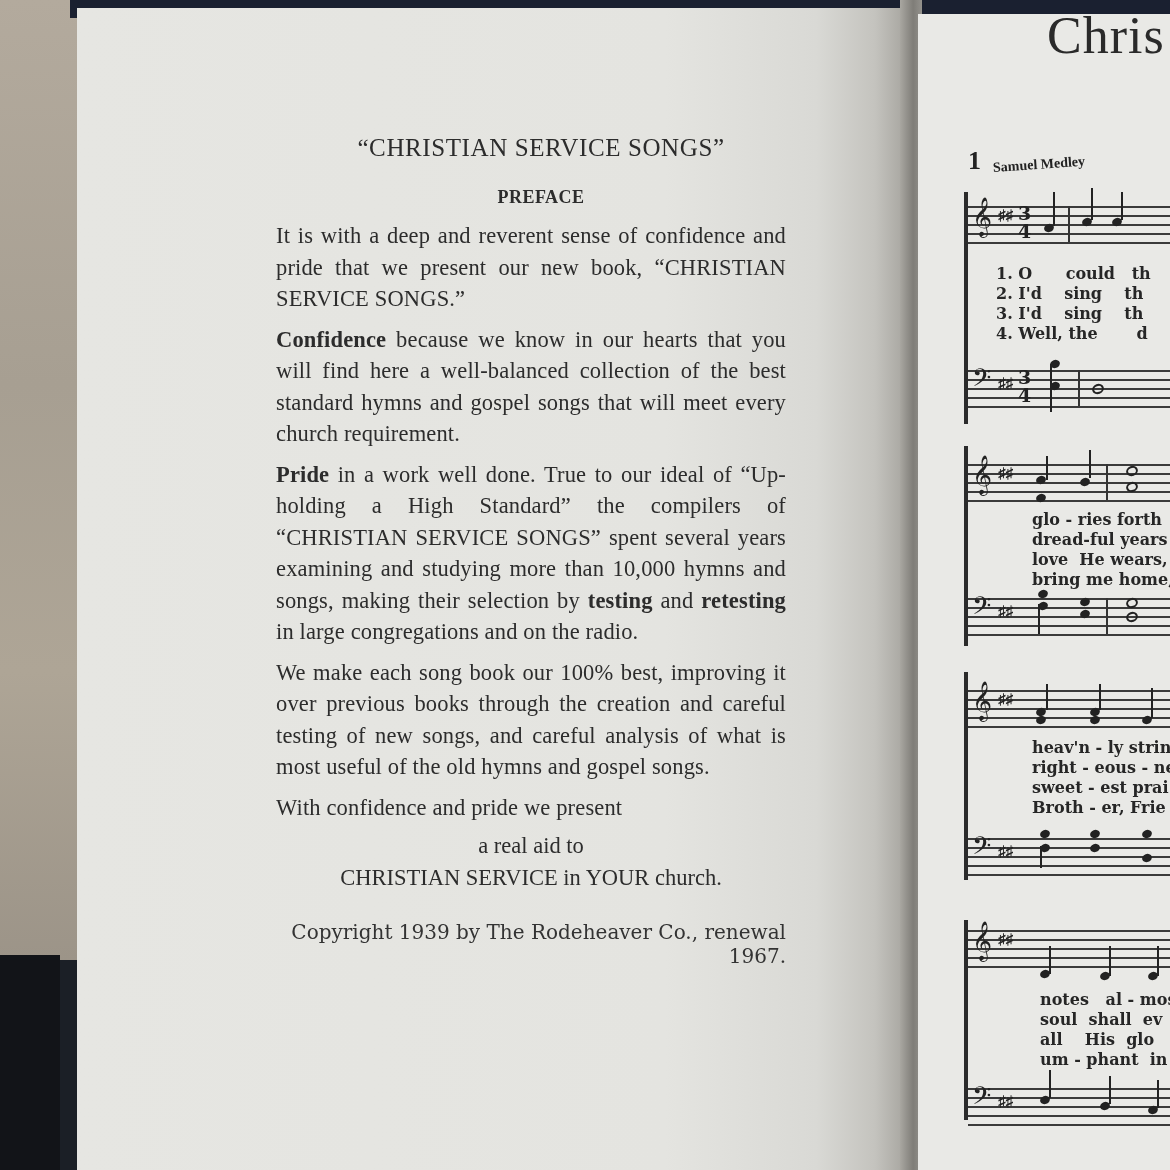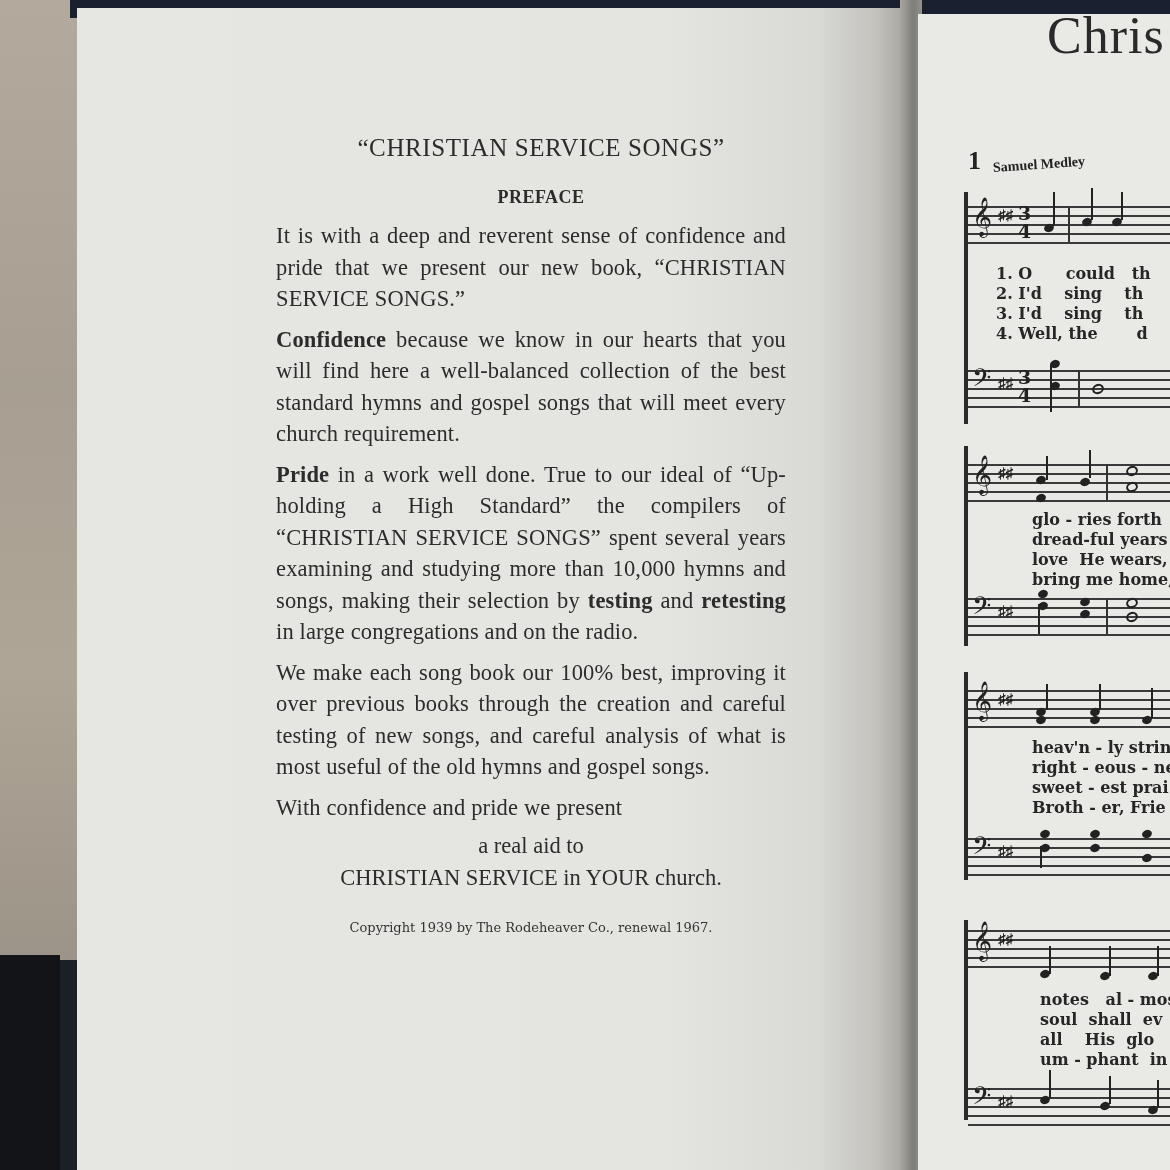--- a/index.html
+++ b/index.html
@@ -50,21 +50,21 @@
   .para {
     font-size:22.5px; line-height:31.5px; text-align:justify; margin:0;
     letter-spacing:0.15px;
   }
   .para .b { font-weight:bold; }
   .p1 { margin-top:8px; }
   .p2, .p3, .p4, .p5 { margin-top:9px; }
   .closing { text-align:center; font-size:22.5px; line-height:32px; margin-top:7px; }
   .closing .l1 { padding-left:0px; }
   .copyright {
-    text-align:center; font-size:13px; margin-top:26px;
+    text-align:right; font-size:20px; margin-top:26px;
     font-family:"DejaVu Serif", serif; color:#333;
   }
   
   .rp-title {
     position:absolute; left:1047px; top:6px; font-size:52px; color:#2a2a2a;
     letter-spacing:1px;
   }
   .hymn-number { position:absolute; left:968px; top:146px; font-size:26px; font-weight:bold; color:#222; }
   .author { position:absolute; left:993px; top:160px; font-size:14px; font-weight:bold; color:#222; transform:rotate(-4deg); transform-origin:left;}
   .system {

